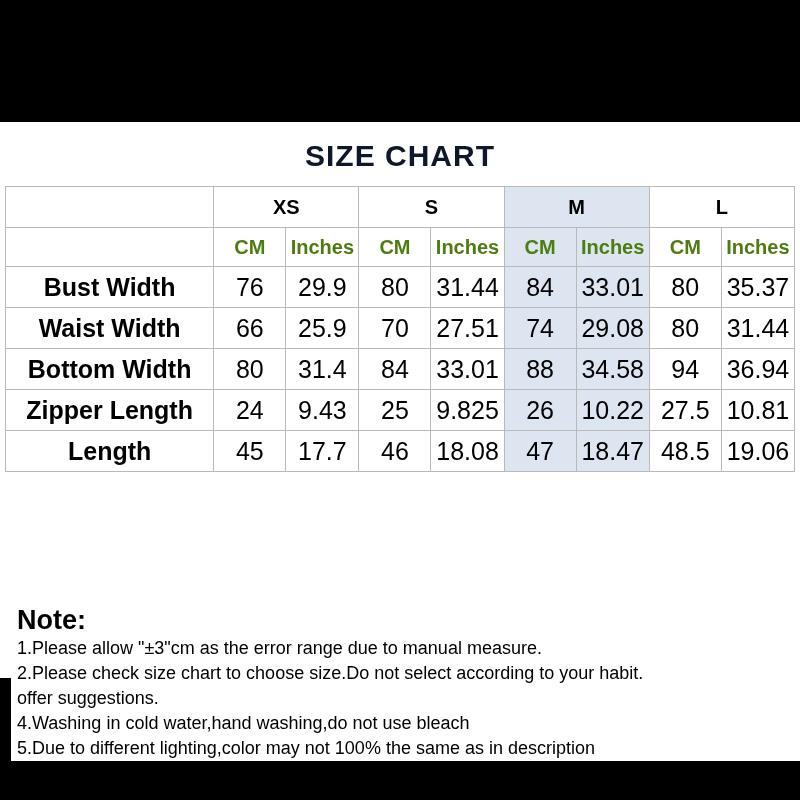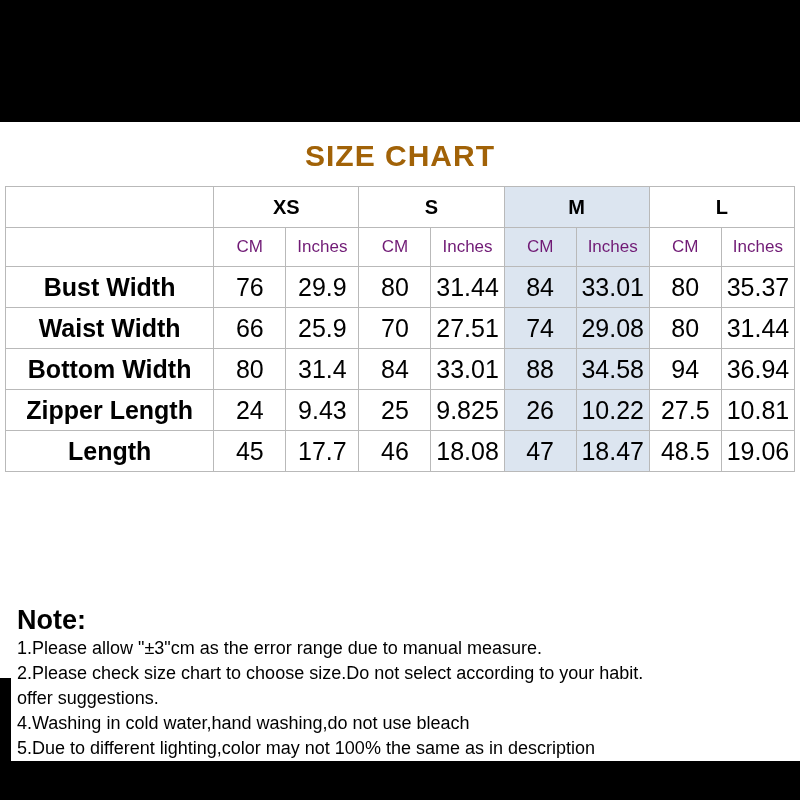--- a/index.html
+++ b/index.html
@@ -25,21 +25,21 @@
     top: 122px;
     width: 800px;
     height: 556px;
     background: #ffffff;
     box-sizing: border-box;
   }
   .title {
     text-align: center;
     font-size: 30px;
     font-weight: bold;
-    color: #a16207;
+    color: #0f172a;
     letter-spacing: 1px;
     padding: 17px 0 13px 0;
     font-family: "Liberation Sans", sans-serif;
   }
   table.sizechart {
     border-collapse: collapse;
     width: 790px;
     margin: 0 auto;
     table-layout: fixed;
     padding-left: 42px;
@@ -55,23 +55,23 @@
   .col-num { width: 72px; }
   .col-in { width: 73px; }
 
   tr.size-row td {
     height: 40px;
     font-size: 20px;
     font-weight: bold;
   }
   tr.unit-row td {
     height: 38px;
-    font-size: 17px;
-    font-weight: normal;
-    color: #701a75;
+    font-size: 20px;
+    font-weight: bold;
+    color: #4d7c0f;
   }
   tr.data-row td {
     height: 40px;
     font-size: 25px;
   }
   td.rowlabel {
     font-size: 20px;
     font-weight: bold;
     text-align: center;
   }

